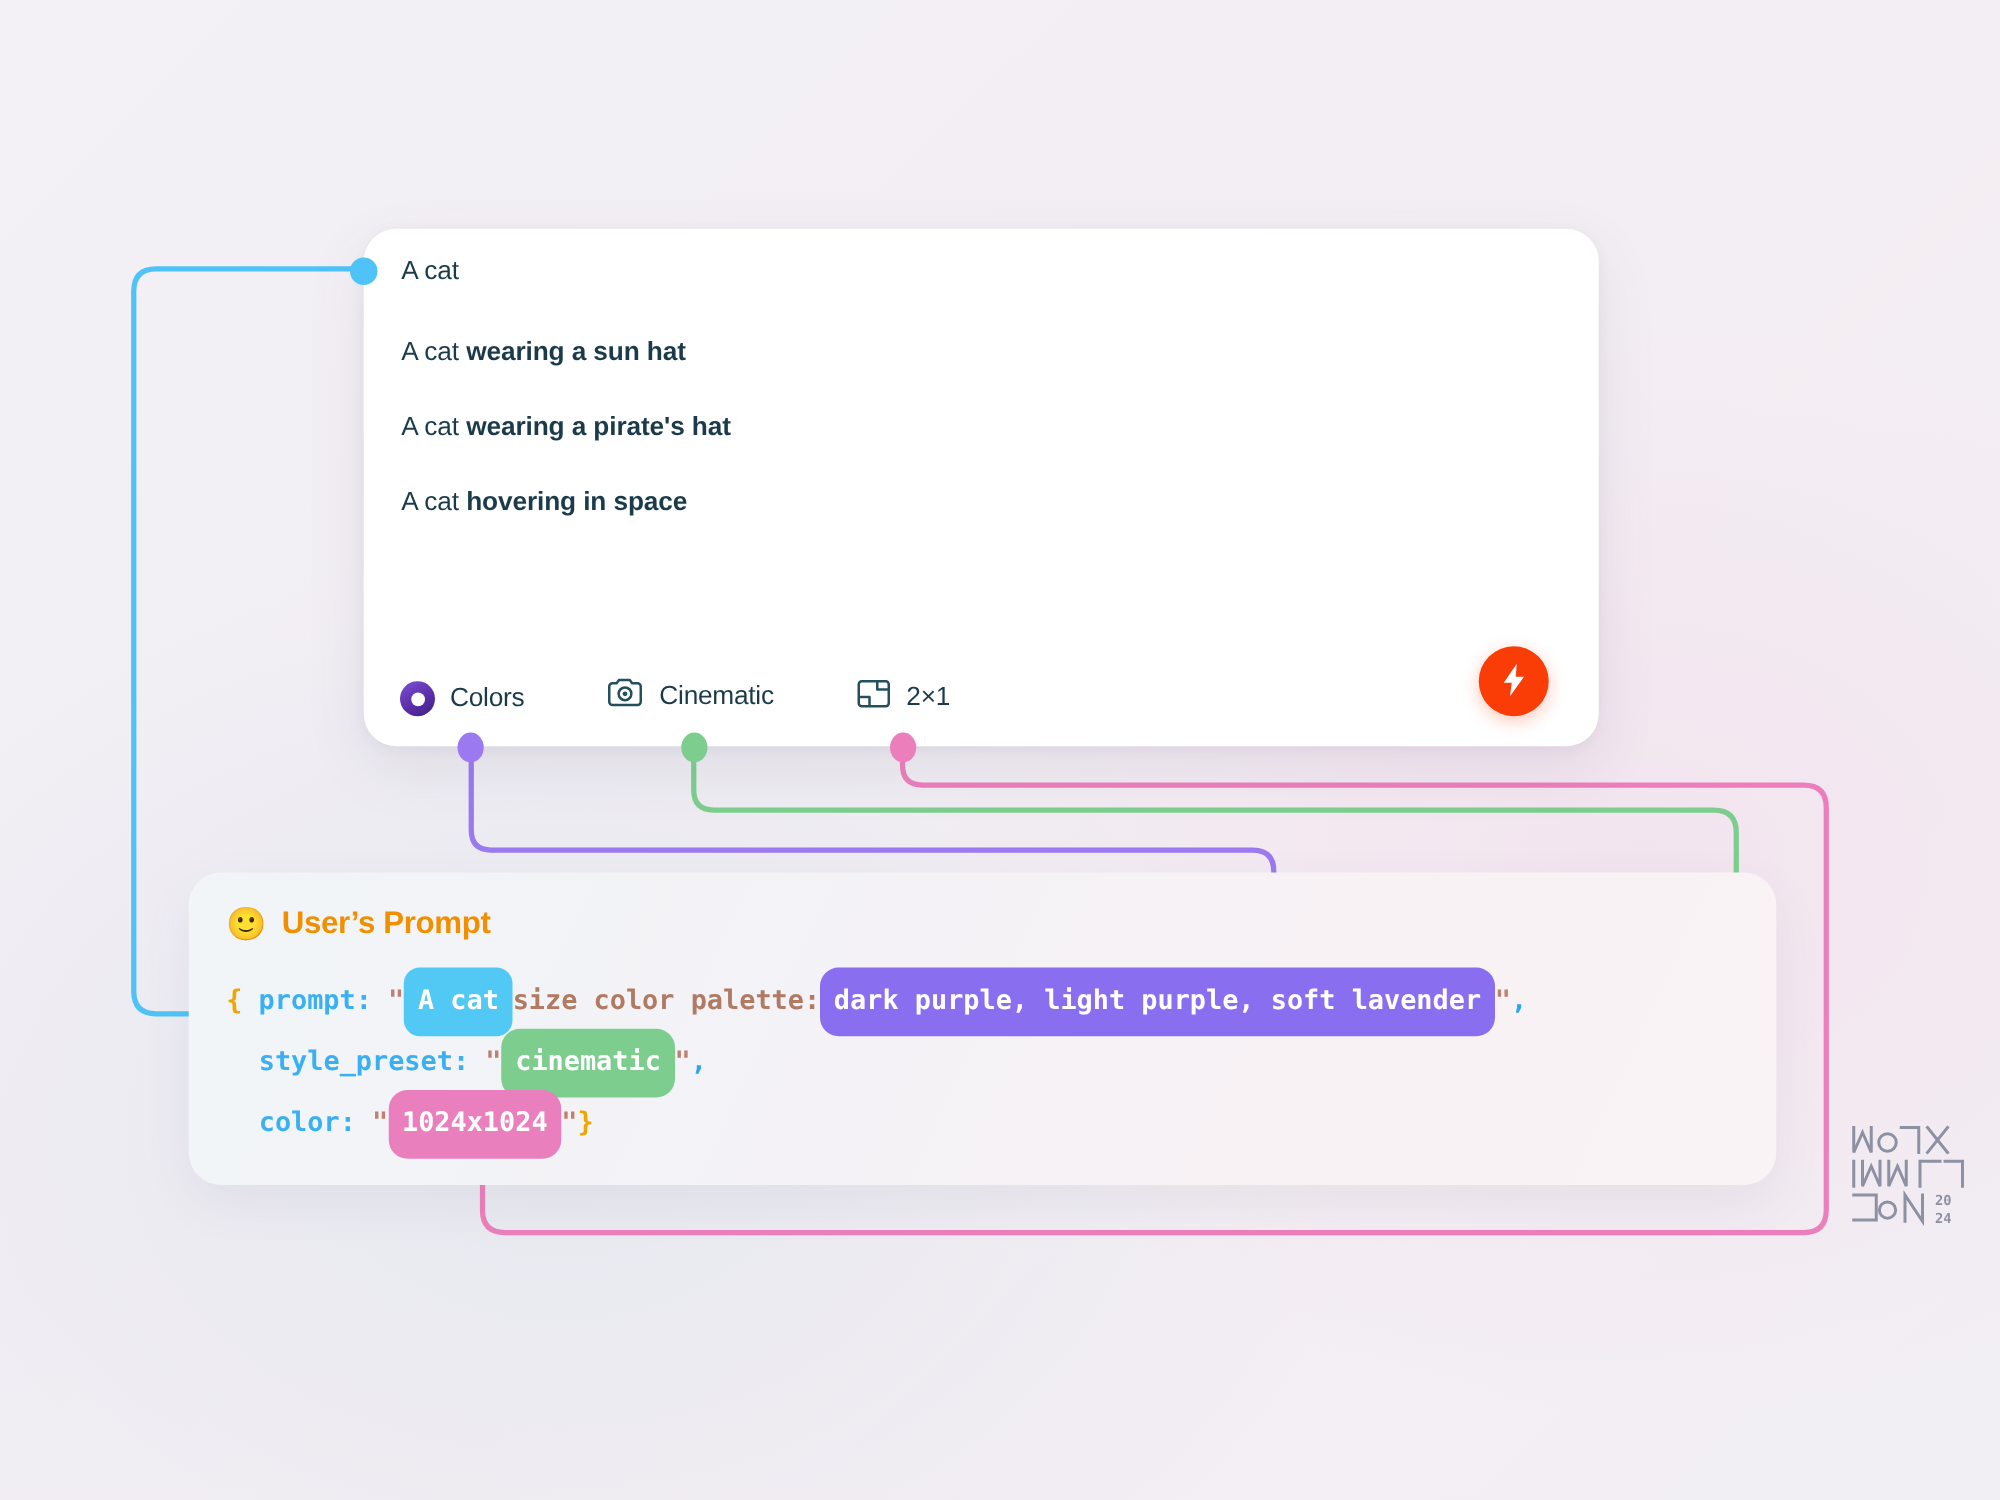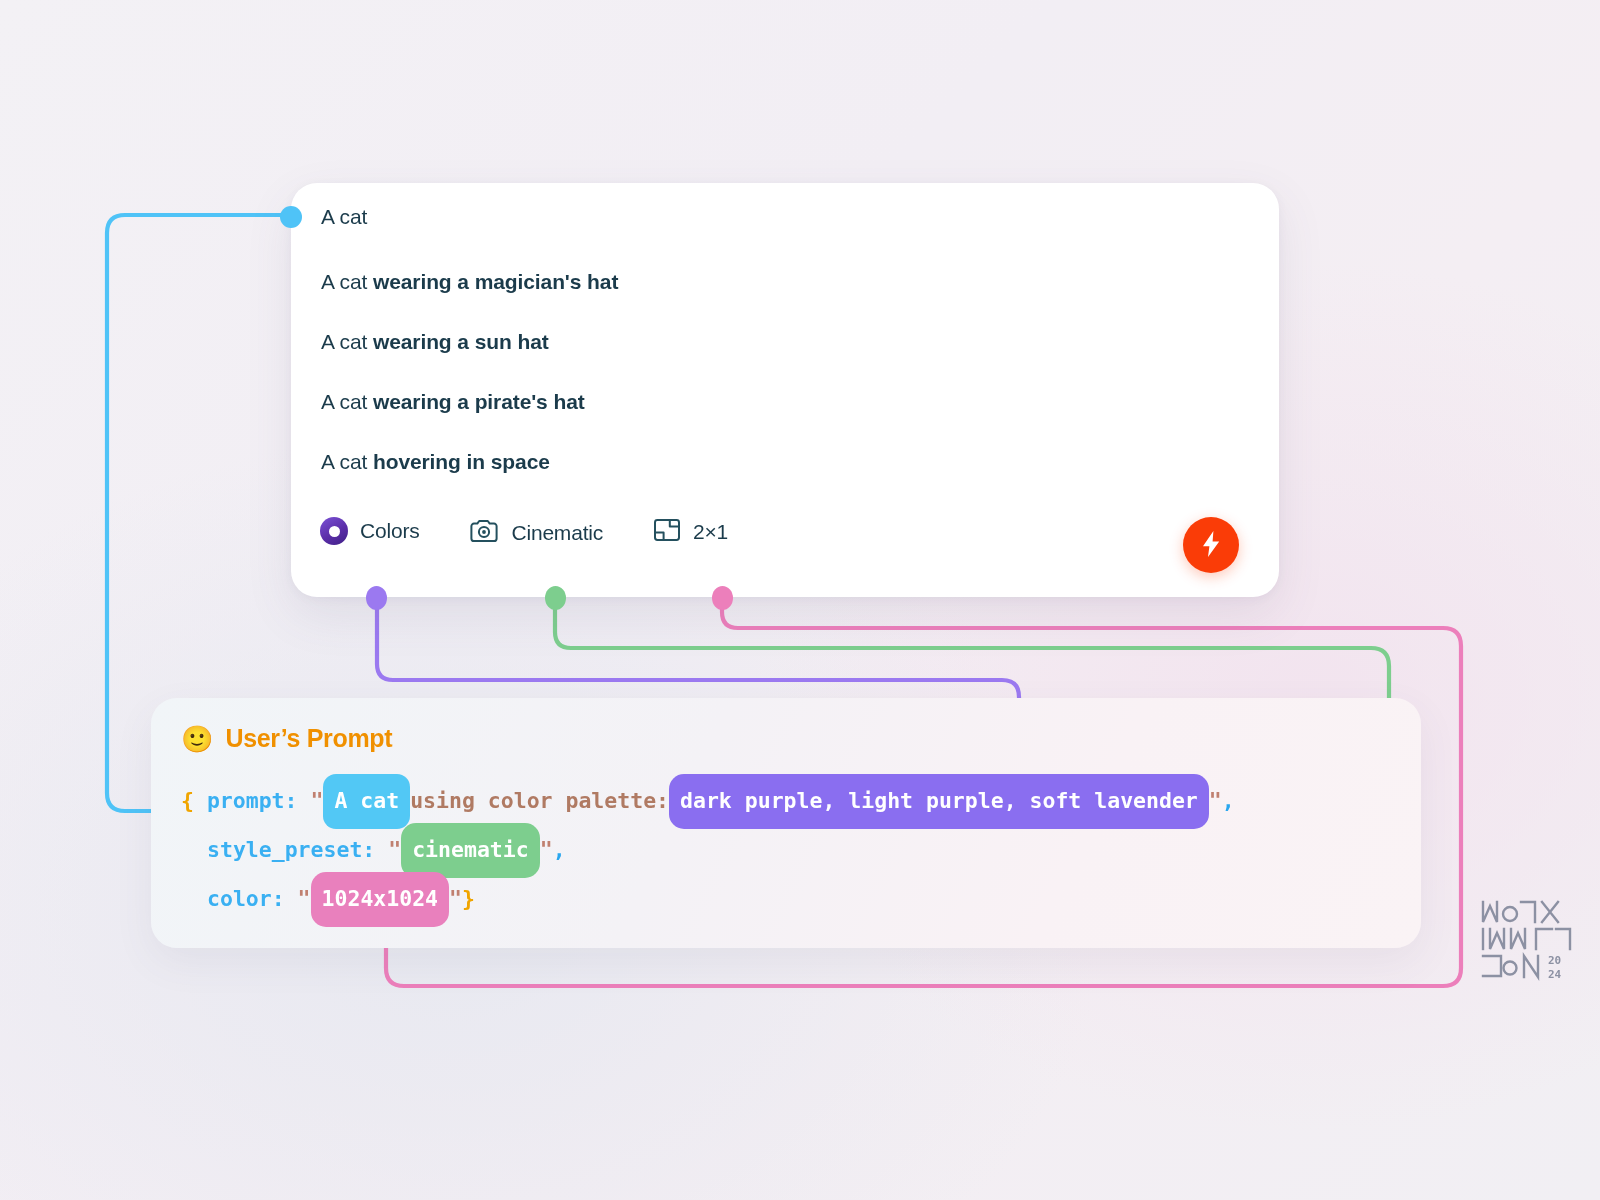--- a/index.html
+++ b/index.html
@@ -75,22 +75,22 @@
   .suggest-row .bold { font-weight: 700; }
 
   
   .card-toolbar {
     position: absolute;
     left: 29px;
     bottom: 24px;
     right: 24px;
     height: 56px;
     display: flex;
-    align-items: flex-start;
-    gap: 0;
+    align-items: flex-end;
+    gap: 16px;
   }
   .tool-chip {
     display: flex;
     align-items: center;
     gap: 12px;
     margin-right: 50px;
     cursor: pointer;
   }
   .tool-chip .tool-label {
     font-size: 21px;
@@ -252,23 +252,20 @@
              L 350,811" fill="none" stroke="#4fc3f7" stroke-width="4.2" stroke-linecap="round"></path>
   </svg>
 
   <div class="suggest-card">
 
     <div class="suggest-list">
       <div class="suggest-row">
         <span class="base">A cat</span><span class="bold"></span>
       </div>
       <div class="suggest-row">
-        <span class="base">A cat </span><span class="bold">wearing a magician's hat</span>
-      </div>
-      <div class="suggest-row">
         <span class="base">A cat </span><span class="bold">wearing a sun hat</span>
       </div>
       <div class="suggest-row">
         <span class="base">A cat </span><span class="bold">wearing a pirate's hat</span>
       </div>
       <div class="suggest-row">
         <span class="base">A cat </span><span class="bold">hovering in space</span>
       </div>
     </div>
 
@@ -312,21 +309,21 @@
   </div>
 
   <div class="prompt-panel">
     <div class="panel-head">
       <span class="panel-emoji">🙂</span>
       <span class="panel-title">User’s Prompt</span>
     </div>
 
     <div class="code-body">
 
-      <div class="code-line"><span class="tok-brace">{</span><span class="tok-key"> prompt: </span><span class="tok-quote">"</span><span class="hl hl-blue">A cat</span><span class="tok-plain">using color palette:</span><span class="hl hl-purple">dark purple, light purple, soft lavender</span><span class="tok-quote">"</span><span class="tok-comma">,</span></div>
+      <div class="code-line"><span class="tok-brace">{</span><span class="tok-key"> prompt: </span><span class="tok-quote">"</span><span class="hl hl-blue">A cat</span><span class="tok-plain">size color palette:</span><span class="hl hl-purple">dark purple, light purple, soft lavender</span><span class="tok-quote">"</span><span class="tok-comma">,</span></div>
 
       <div class="code-line"><span class="indent"></span><span class="tok-key">style_preset: </span><span class="tok-quote">"</span><span class="hl hl-green">cinematic</span><span class="tok-quote">"</span><span class="tok-comma">,</span></div>
 
       <div class="code-line"><span class="indent"></span><span class="tok-key">color: </span><span class="tok-quote">"</span><span class="hl hl-pink">1024x1024</span><span class="tok-quote">"</span><span class="tok-brace">}</span></div>
 
     </div>
   </div>
 
   <svg id="wires" viewBox="0 0 1600 1200">
 

